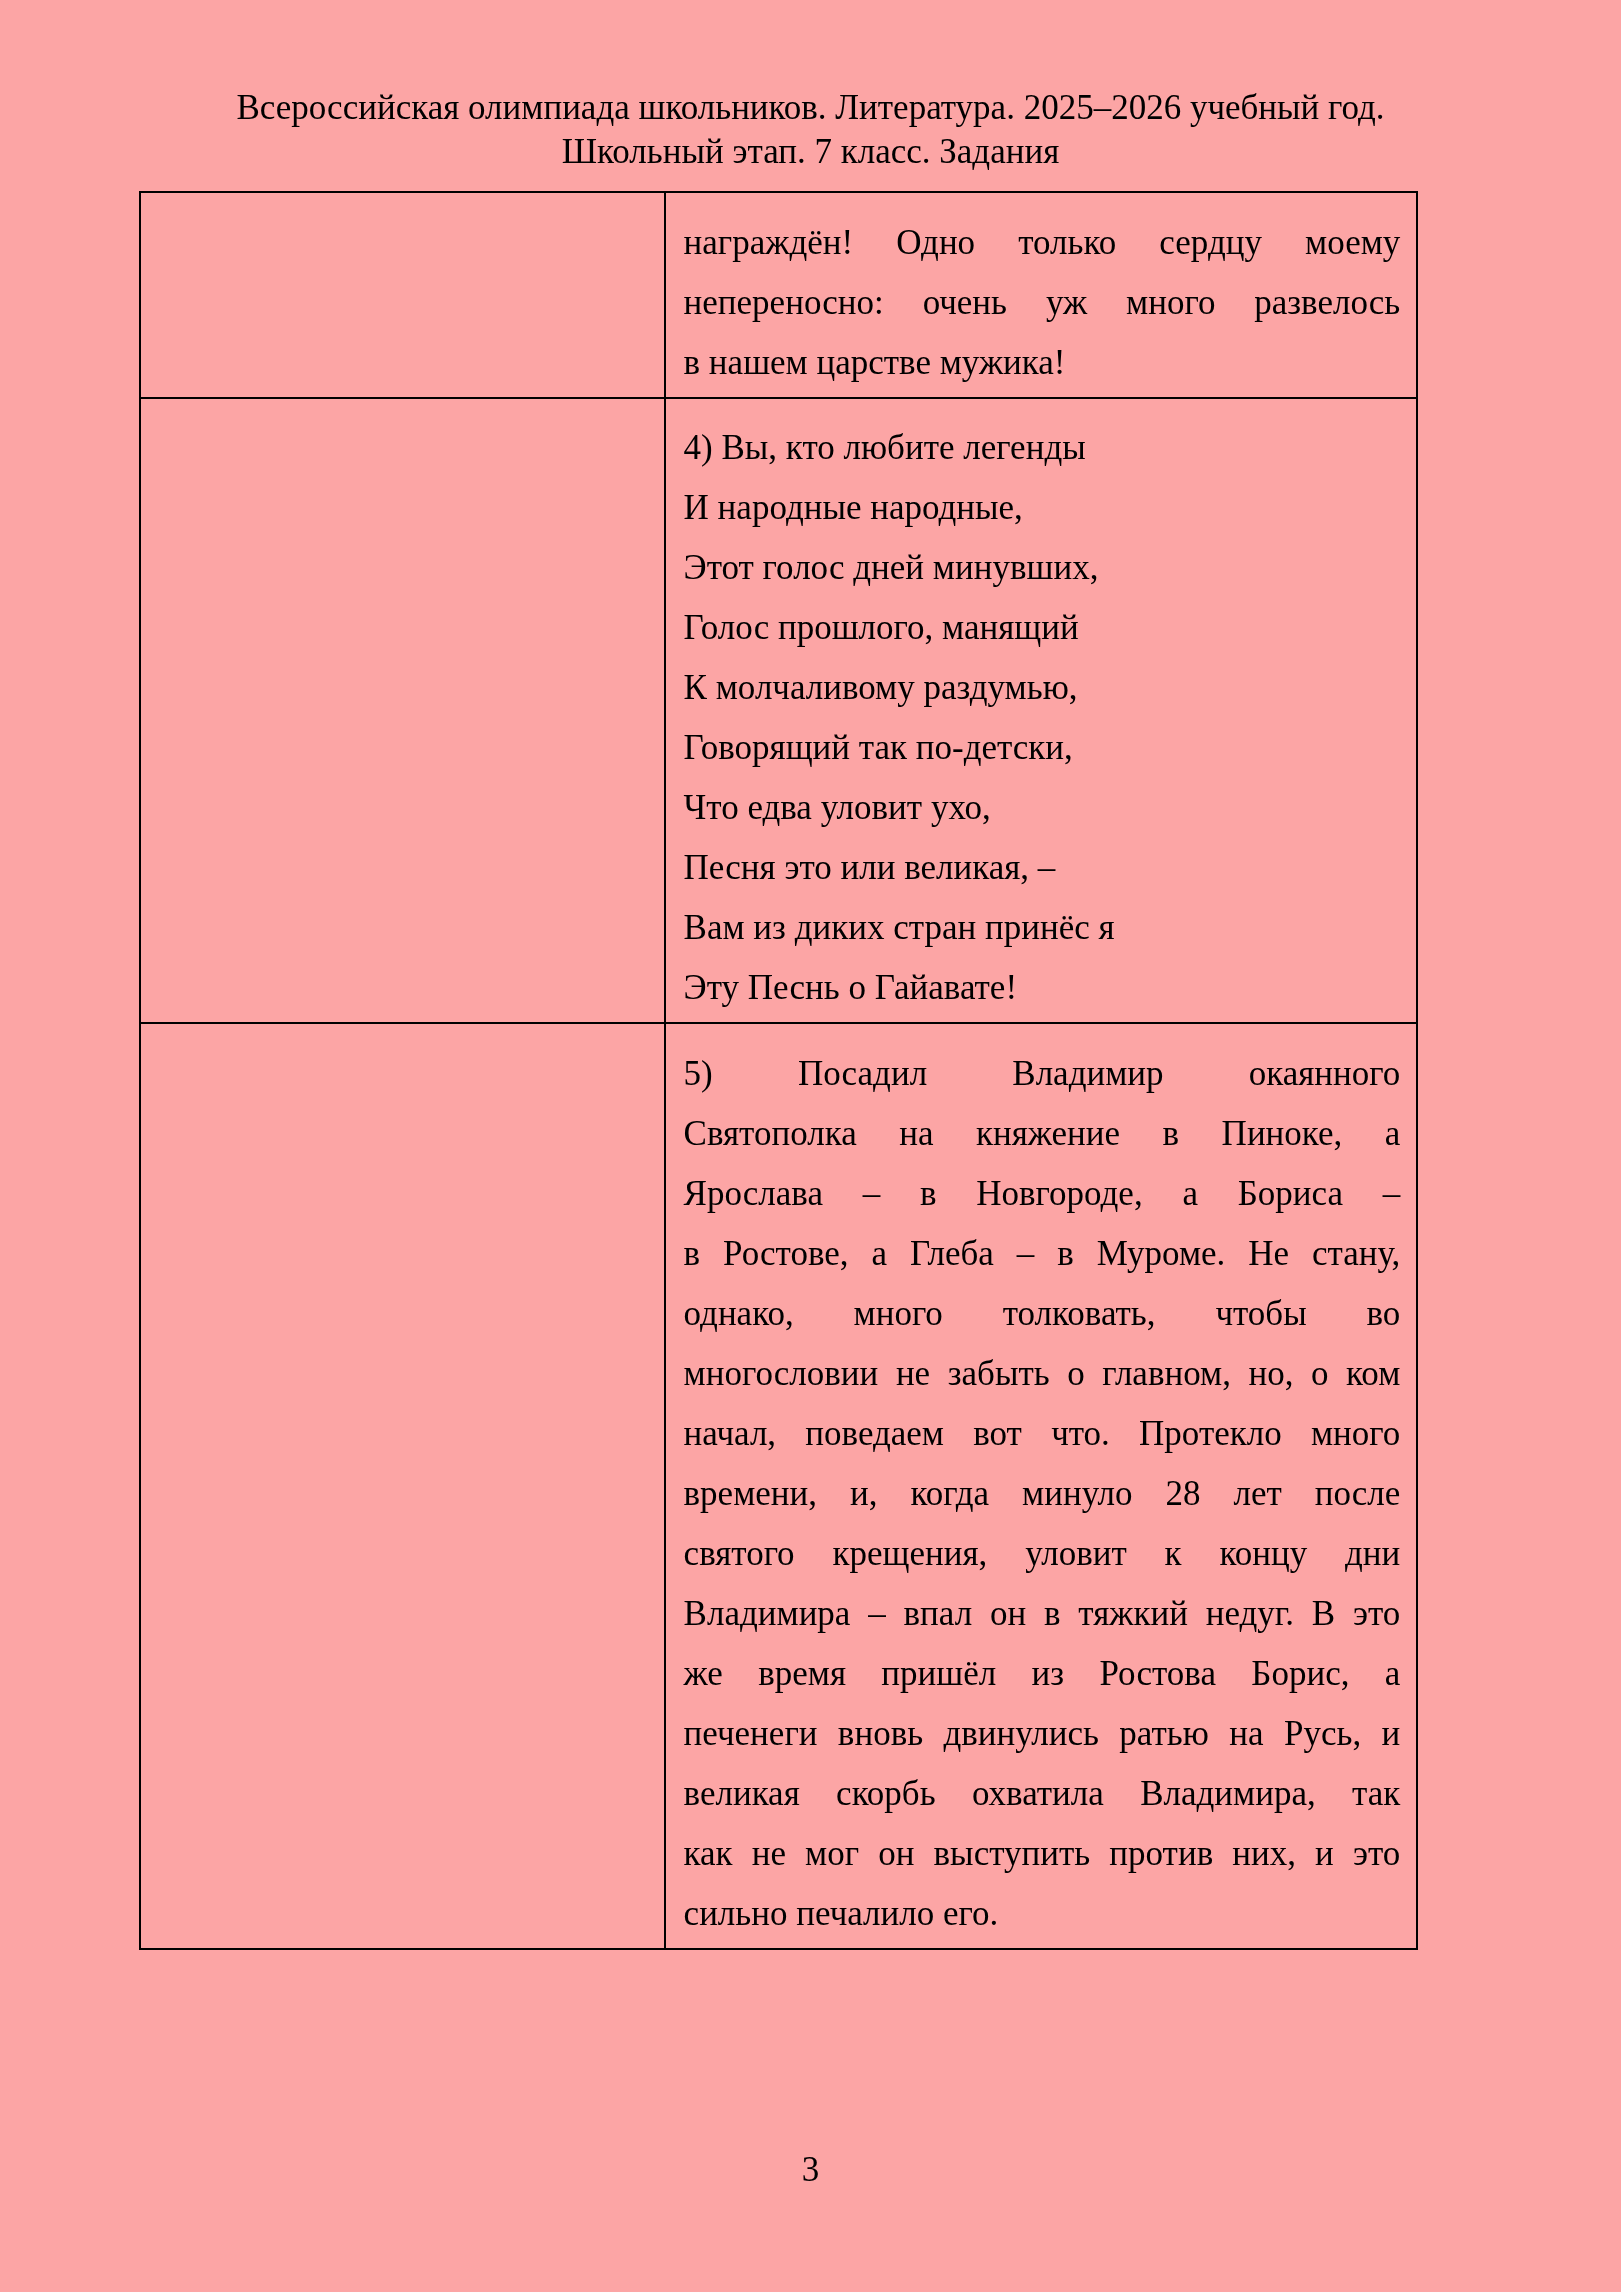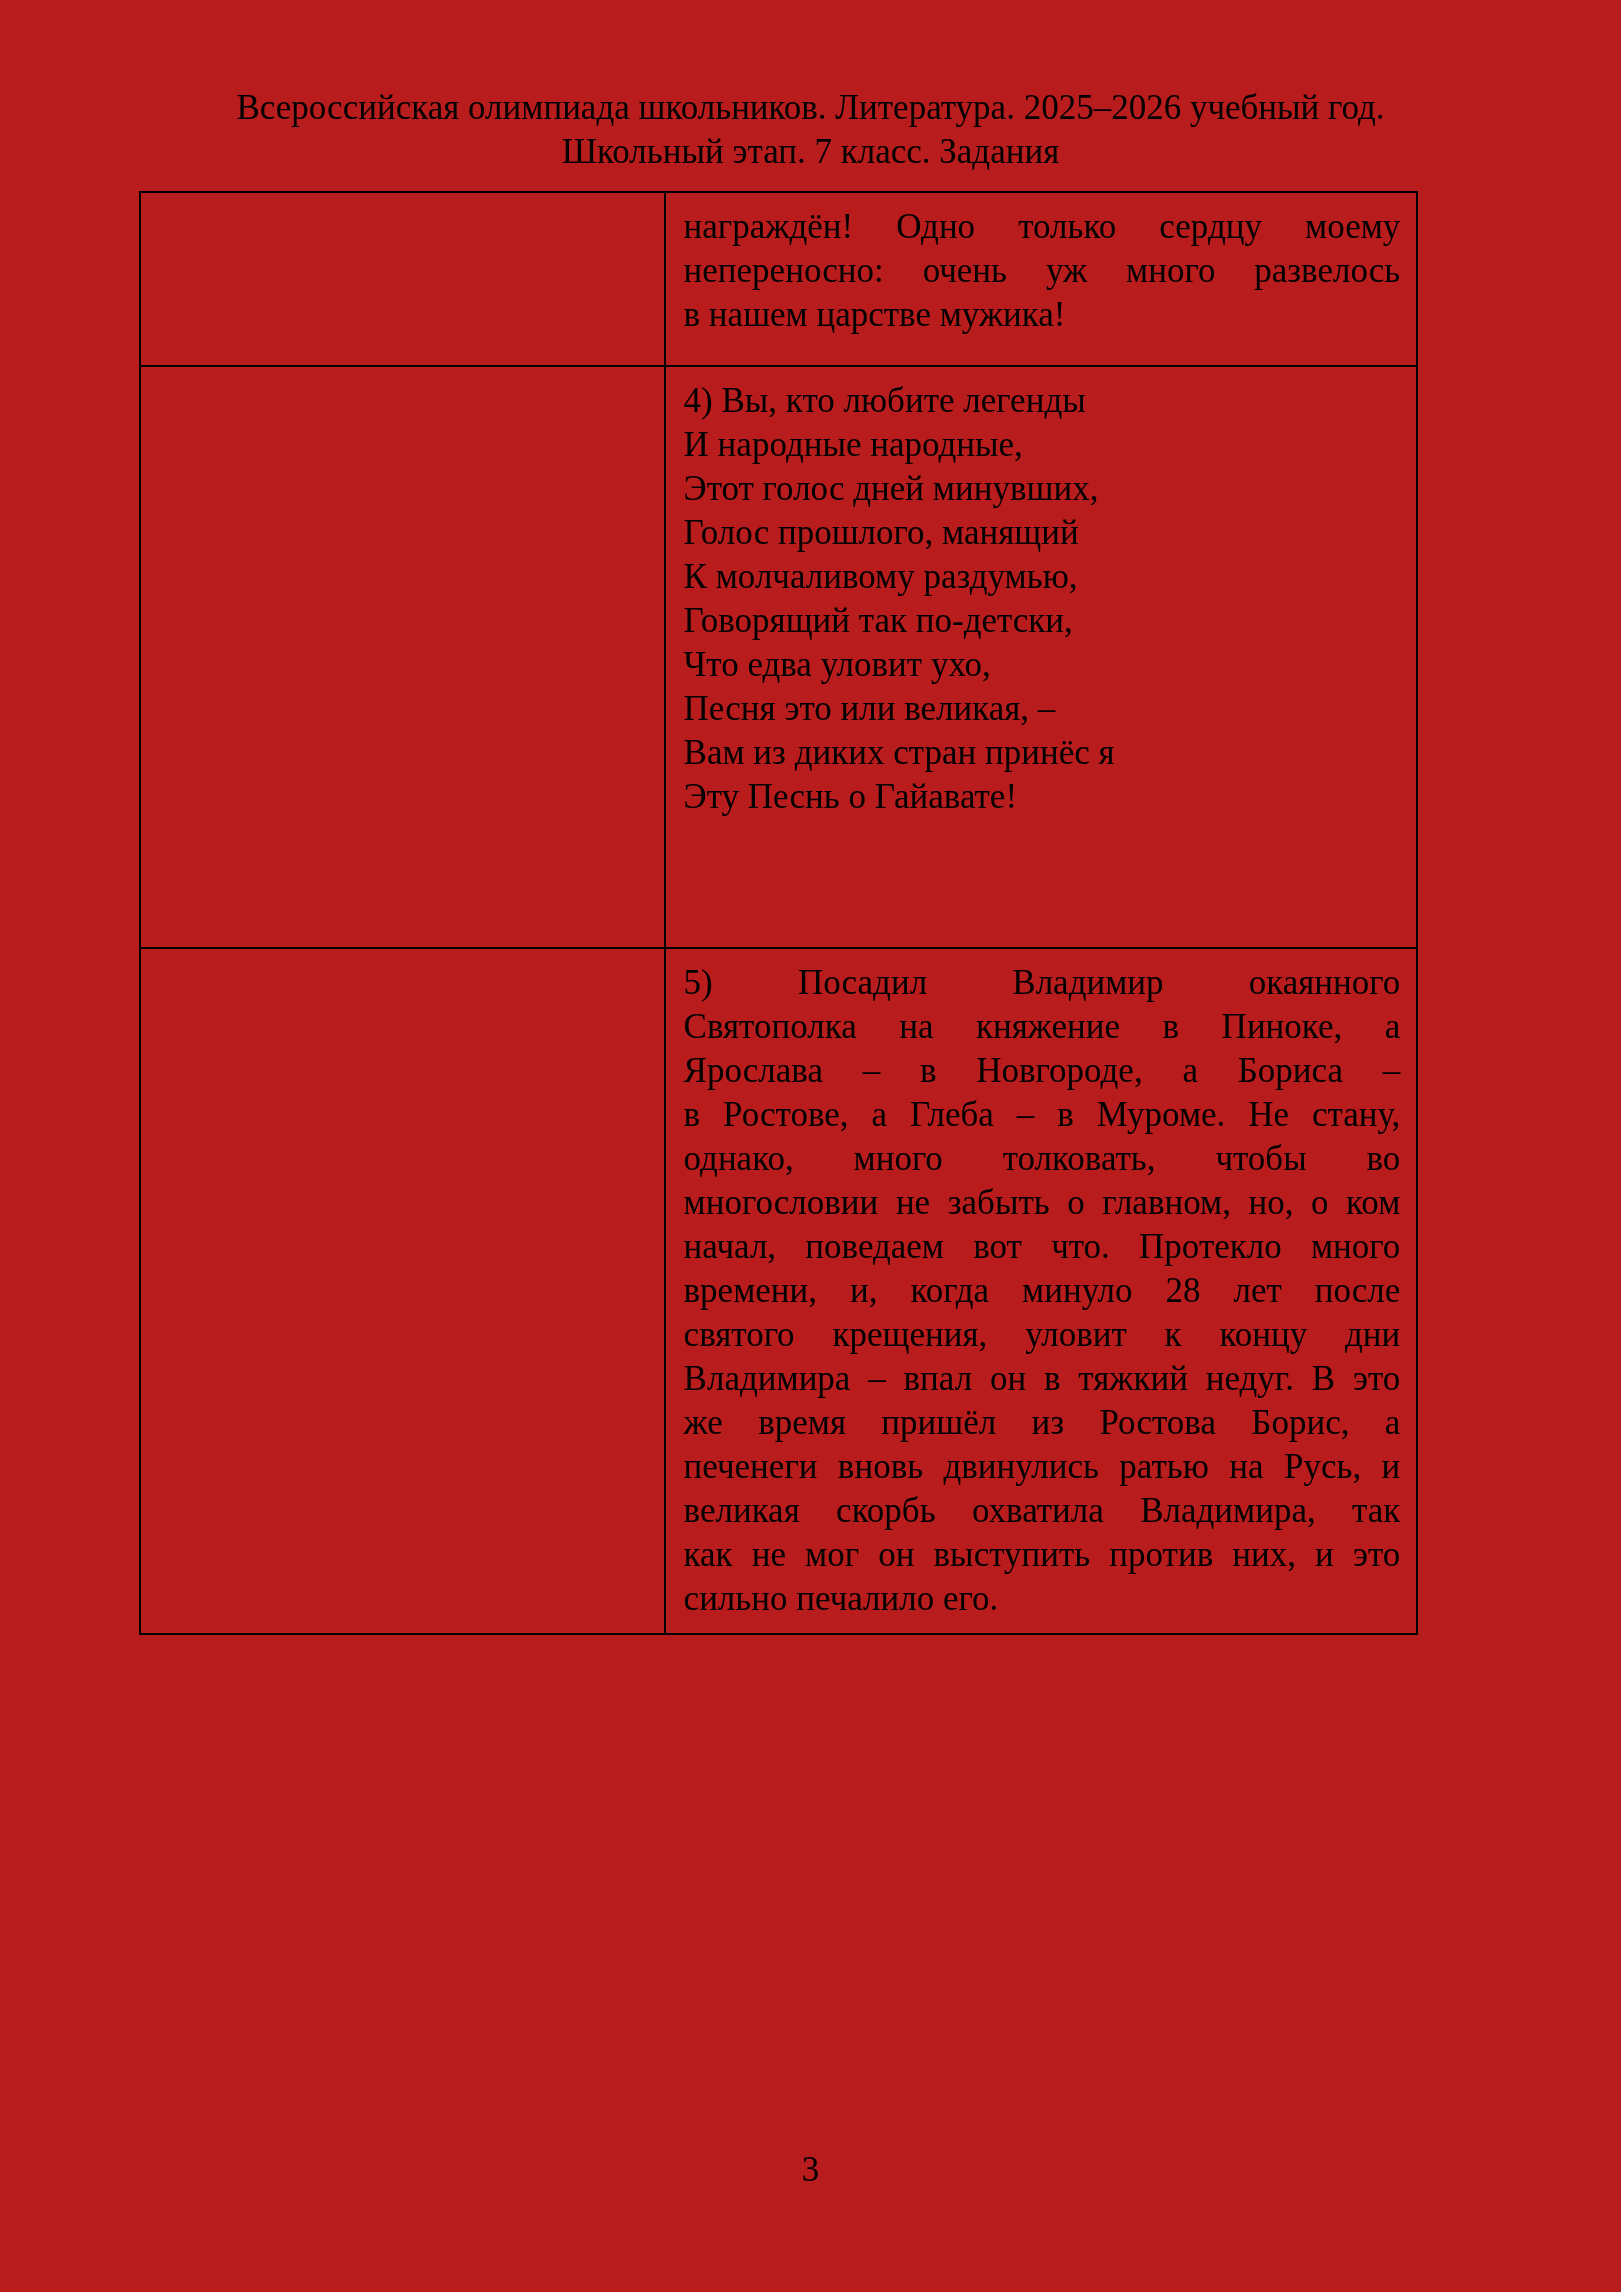--- a/index.html
+++ b/index.html
@@ -4,21 +4,21 @@
 <style>
   html, body {
     margin: 0;
     padding: 0;
     background: #e8e8e8;
   }
   .page {
     position: relative;
     width: 1621px;
     height: 2293px;
-    background: #b91c1c;
+    background: #fca5a5;
     font-family: "Liberation Serif", "DejaVu Serif", serif;
     color: #000000;
     overflow: hidden;
   }
   .header {
     position: absolute;
     top: 86px;
     left: 0;
     width: 100%;
     text-align: center;
@@ -43,20 +43,21 @@
   .col-right { width: 752px; }
   .row-1 { height: 174px; }
   .row-2 { height: 582px; }
   .row-3 { height: 657px; }
   .lines {
     font-size: 35px;
     line-height: 44px;
   }
   .lines .tline {
     text-align: left;
+    margin-top: 16px;
   }
   .lines.justify .tline {
     text-align: justify;
     text-align-last: justify;
   }
   .lines.justify .tline:last-child {
     text-align-last: left;
   }
   .footer {
     position: absolute;

